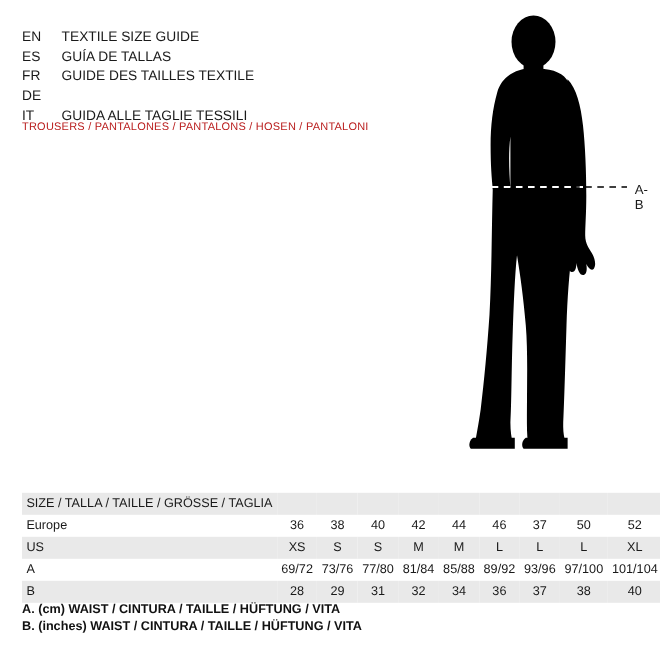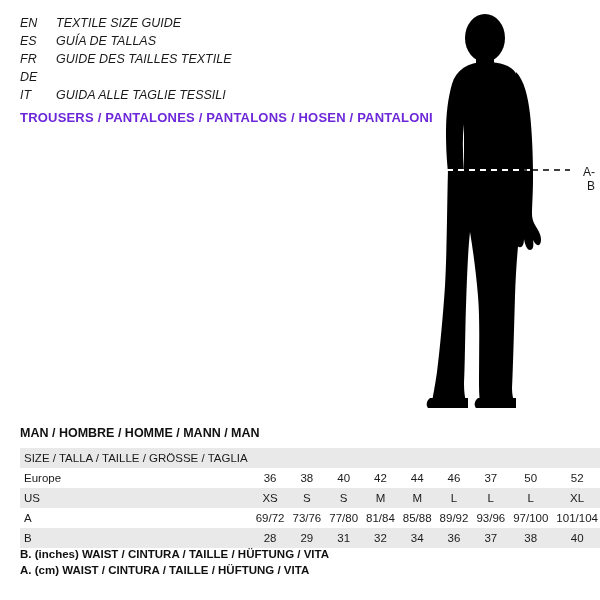--- a/index.html
+++ b/index.html
@@ -18,23 +18,22 @@
   .page {
     position: relative;
     width: 600px;
     height: 600px;
   }
 
   
   .lang-block {
     position: absolute;
     left: 20px;
-    top: 14px;
+    top: 24px;
     width: 340px;
-    font-style: italic;
   }
   .lang-row {
     display: flex;
     align-items: flex-start;
     height: 18px;
     line-height: 18px;
     font-size: 12.5px;
   }
   .lang-code {
     width: 36px;
@@ -44,44 +43,43 @@
   .lang-text {
     flex: 1 1 auto;
     color: #1a1a1a;
   }
 
   
   .section-title {
     position: absolute;
     left: 20px;
     top: 110px;
-    font-size: 13px;
-    font-weight: bold;
+    font-size: 10px;
+    font-weight: normal;
     letter-spacing: 0.2px;
-    color: #6d28d9;
+    color: #b91c1c;
   }
 
   
   .figure-wrap {
     position: absolute;
     left: 420px;
     top: 10px;
     width: 175px;
     height: 400px;
   }
   .figure-svg {
     display: block;
   }
   .ab-label {
     position: absolute;
     left: 157px;
     top: 155px;
     font-size: 12px;
     color: #1a1a1a;
-    text-align: right;
   }
 
   
   .table-title {
     position: absolute;
     left: 20px;
     top: 426px;
     font-size: 12.5px;
     font-weight: bold;
     color: #111;
@@ -210,21 +208,20 @@
 
       <path fill="#000000" d="M 10 388 L 48 388 L 48 398 L 8 398 C 6 396, 6 391, 10 388 Z"></path>
       <path fill="#000000" d="M 58 388 L 96 388 L 96 398 L 56 398 C 54 396, 54 391, 58 388 Z"></path>
 
       <line x1="27" y1="160" x2="150" y2="160" stroke="#ffffff" stroke-width="2" stroke-dasharray="6,5"></line>
       <line x1="101" y1="160" x2="150" y2="160" stroke="#000000" stroke-width="1.5" stroke-dasharray="6,5"></line>
     </svg>
     <div class="ab-label">A-B</div>
   </div>
 
-  <div class="table-title">MAN / HOMBRE / HOMME / MANN / MAN</div>
 
   <table class="size-table">
     <tbody>
       <tr class="shaded">
         <td class="label-col">SIZE / TALLA / TAILLE / GRÖSSE / TAGLIA</td>
         <td class="val"></td>
         <td class="val"></td>
         <td class="val"></td>
         <td class="val"></td>
         <td class="val"></td>
@@ -288,17 +285,17 @@
         <td class="val">37</td>
         <td class="val">38</td>
         <td class="val">40</td>
         <td class="val">42</td>
 
       </tr>
     </tbody>
   </table>
 
   <div class="footnotes">
+    <div class="footnote-line">A. (cm) WAIST / CINTURA / TAILLE / HÜFTUNG / VITA</div>
     <div class="footnote-line">B. (inches) WAIST / CINTURA / TAILLE / HÜFTUNG / VITA</div>
-    <div class="footnote-line">A. (cm) WAIST / CINTURA / TAILLE / HÜFTUNG / VITA</div>
   </div>
 
 </div>
 
 </body></html>

